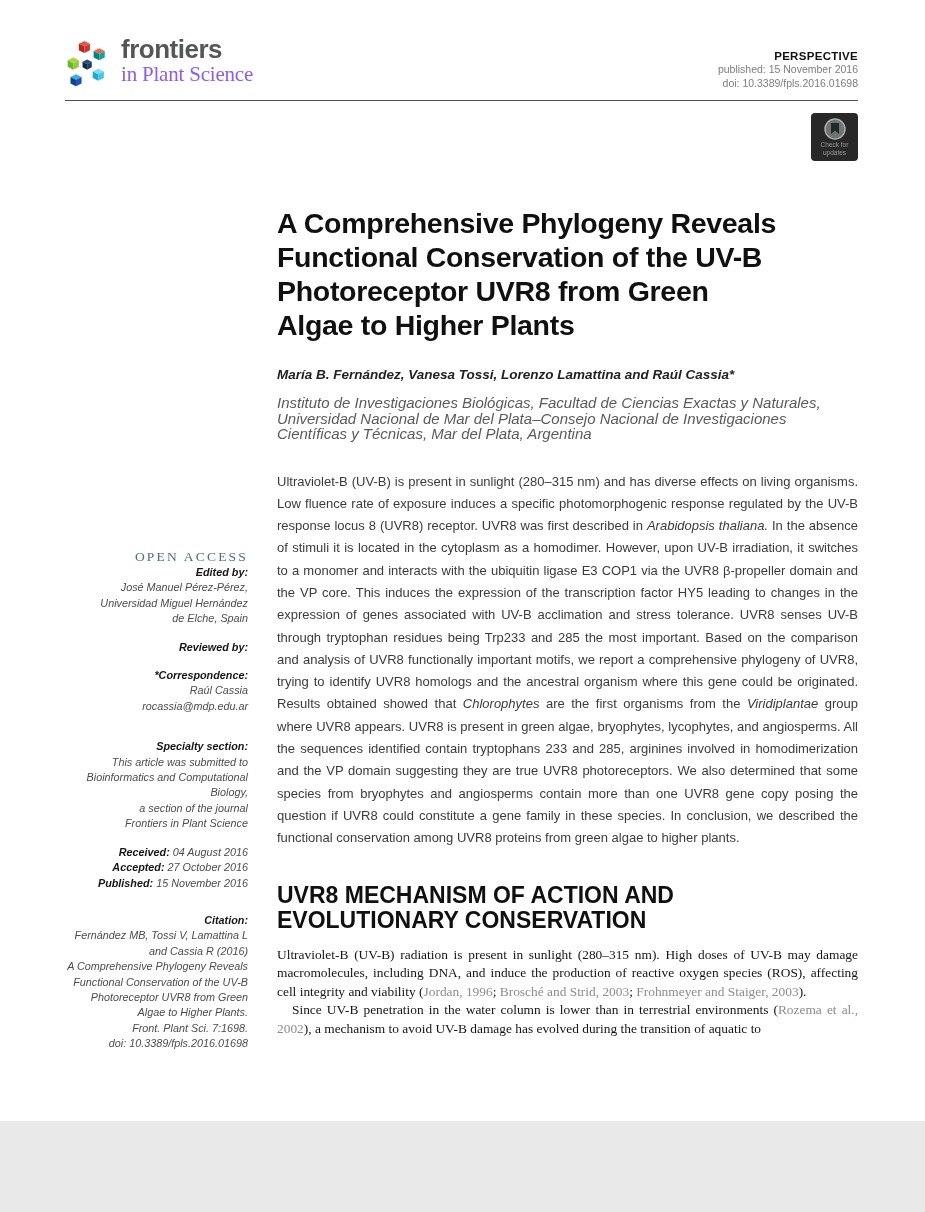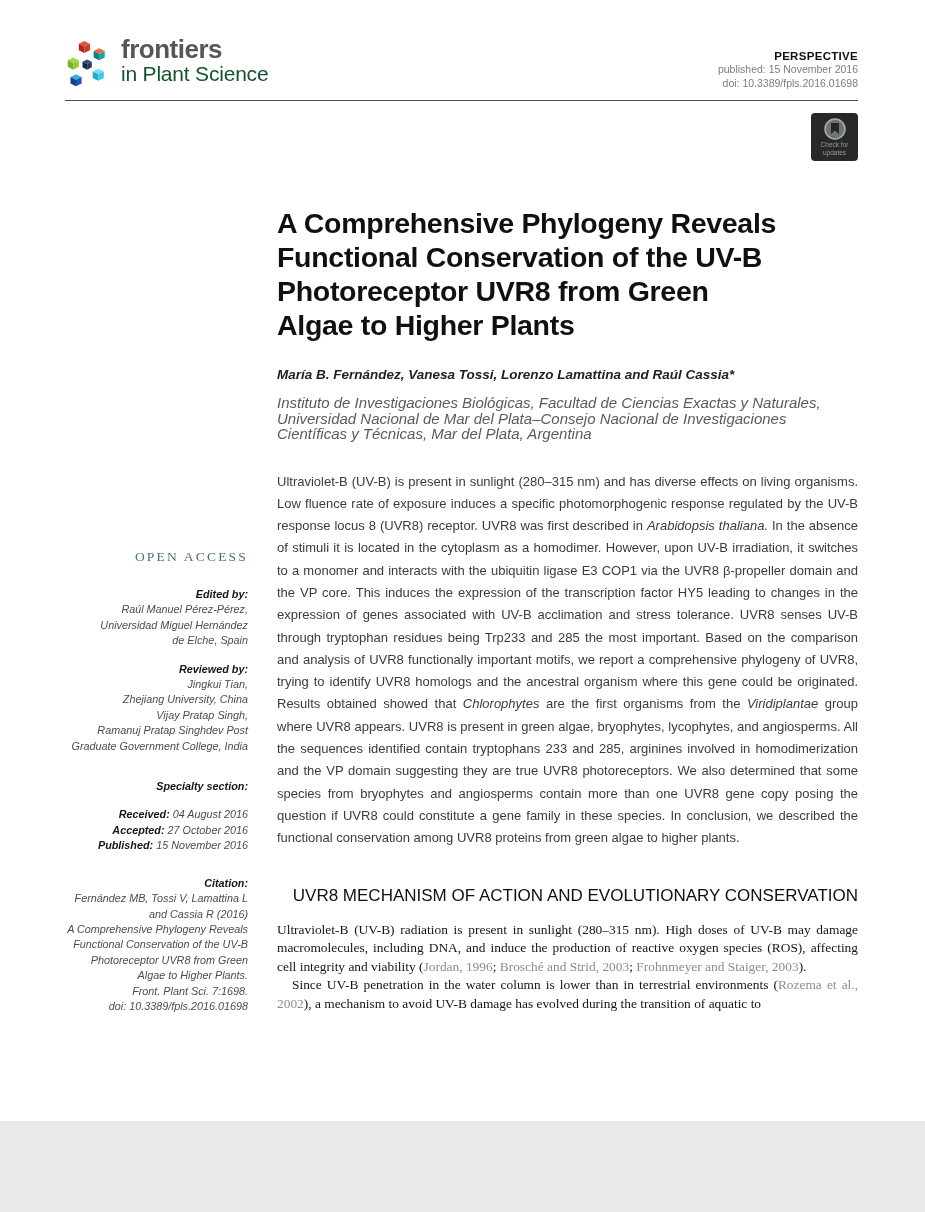--- a/index.html
+++ b/index.html
@@ -7,59 +7,59 @@
   .page {
     position:relative; width:925px; height:1121px; margin:0 auto;
     background:#ffffff; overflow:hidden;
     font-family:"Liberation Sans", sans-serif; color:#1a1a1a;
   }
 
   
   .logo { position:absolute; left:64px; top:36px; display:flex; align-items:flex-start; }
   .logo-cubes { width:50px; height:58px; margin-right:7px; }
   .logo-text-title { font-size:26px; font-weight:bold; color:#55565a; line-height:26px; letter-spacing:-0.5px; }
-  .logo-text-sub { font-size:21px; color:#14532d; line-height:24px; letter-spacing:-0.2px; }
+  .logo-text-sub { font-size:21px; color:#8b5cf6; line-height:24px; letter-spacing:-0.2px;font-family:Liberation Serif, serif; }
   .header-meta { position:absolute; right:67px; top:50px; text-align:right; }
   .article-type { font-size:11.5px; font-weight:bold; color:#111; letter-spacing:0.3px; }
   .meta-line { font-size:10.5px; color:#7d7d7d; line-height:14px; }
   .header-rule { position:absolute; left:65px; width:793px; top:100px; border-top:1px solid #4f4f4f; }
 
   
   .update-badge {
     position:absolute; left:811px; top:113px; width:47px; height:48px;
     background:#282828; border-radius:4px; cursor:pointer;
     display:flex; flex-direction:column; align-items:center; padding-top:4px;
   }
   .update-badge-text { font-size:6.5px; color:#9b9b9b; line-height:7.5px; text-align:center; }
 
   
   .sidebar { position:absolute; left:65px; top:549px; width:183px; text-align:right; }
   .open-access {
     font-family:"Liberation Serif", serif; font-size:13.5px; letter-spacing:2.2px;
-    color:#4d6f7b; margin-bottom:22px;
+    color:#4d6f7b; 
   }
   .sb-group { margin-bottom:13px; font-size:10.8px; line-height:15.4px; }
   .sb-label { font-weight:bold; font-style:italic; color:#161616; }
   .sb-value { font-style:italic; color:#4c4c4c; white-space:pre-line; }
   .sb-email { font-style:italic; color:#4c4c4c; display:block; }
   .sb-dates div { font-size:10.8px; line-height:15.4px; }
   .sb-dates .sb-value { display:inline;font-style:italic; }
 
   
   .main { position:absolute; left:277px; top:206px; width:581px; }
   .title {
     font-size:28.5px; font-weight:bold; line-height:34px; color:#101010;
     letter-spacing:-0.3px; white-space:pre-line;
   }
   .authors { margin-top:25px; font-size:13.5px; font-weight:bold; font-style:italic; color:#222; }
   .affiliation { margin-top:13px; font-size:15px; font-style:italic; color:#5a5a5a; line-height:15.5px; }
   .abstract { margin-top:29px; font-size:13px; line-height:22.3px; color:#3b3b3b; text-align:justify; }
   .abstract .italic { font-style:italic; }
   .keywords { margin-top:15px; font-size:11px; font-weight:bold; color:#1c1c1c; }
-  .section-heading { margin-top:33px; font-size:17px; font-weight:normal; line-height:25px; color:#101010;text-align:right; }
+  .section-heading { margin-top:33px; font-size:23px; font-weight:bold; line-height:25px; color:#101010; }
   .body-text {
     margin-top:13px; font-family:"Liberation Serif", serif;
     font-size:13.4px; line-height:18.6px; text-align:justify; color:#141414;
   }
   .body-text p.indent { text-indent:15px; }
   .cite { color:#8c8c8c; cursor:pointer; }
 
   
   .footer-rule { position:absolute; left:65px; width:793px; top:1145px; border-top:2px solid #3f3f3f; }
   .footer { position:absolute; left:65px; width:793px; top:1154px; font-size:9.5px; color:#8a8a8a; }
@@ -122,37 +122,42 @@
       <div>Check for</div>
       <div>updates</div>
     </div>
   </div>
 
   <div class="sidebar">
     <div class="open-access">OPEN ACCESS</div>
 
     <div class="sb-group">
       <div class="sb-label">Edited by:</div>
-      <div class="sb-value">Raúl Manuel Pérez-Pérez,
+      <div class="sb-value">José Manuel Pérez-Pérez,
 Universidad Miguel Hernández
 de Elche, Spain</div>
     </div>
 
     <div class="sb-group">
       <div class="sb-label">Reviewed by:</div>
-      <div class="sb-value">Jingkui Tian,
-Zhejiang University, China
-Vijay Pratap Singh,
-Ramanuj Pratap Singhdev Post
-Graduate Government College, India</div>
     </div>
 
+    <div class="sb-group">
+      <div class="sb-label">*Correspondence:</div>
+      <div class="sb-value">Raúl Cassia</div>
+      <span class="sb-email">rocassia@mdp.edu.ar</span>
+    </div>
 
     <div class="sb-group" style="margin-top:25px;">
       <div class="sb-label">Specialty section:</div>
+      <div class="sb-value">This article was submitted to
+Bioinformatics and Computational
+Biology,
+a section of the journal
+Frontiers in Plant Science</div>
     </div>
 
     <div class="sb-group sb-dates">
       <div><span class="sb-label">Received:</span><span class="sb-value"> 04 August 2016</span></div>
       <div><span class="sb-label">Accepted:</span><span class="sb-value"> 27 October 2016</span></div>
       <div><span class="sb-label">Published:</span><span class="sb-value"> 15 November 2016</span></div>
     </div>
 
     <div class="sb-group" style="margin-top:22px;">
       <div class="sb-label">Citation:</div>

